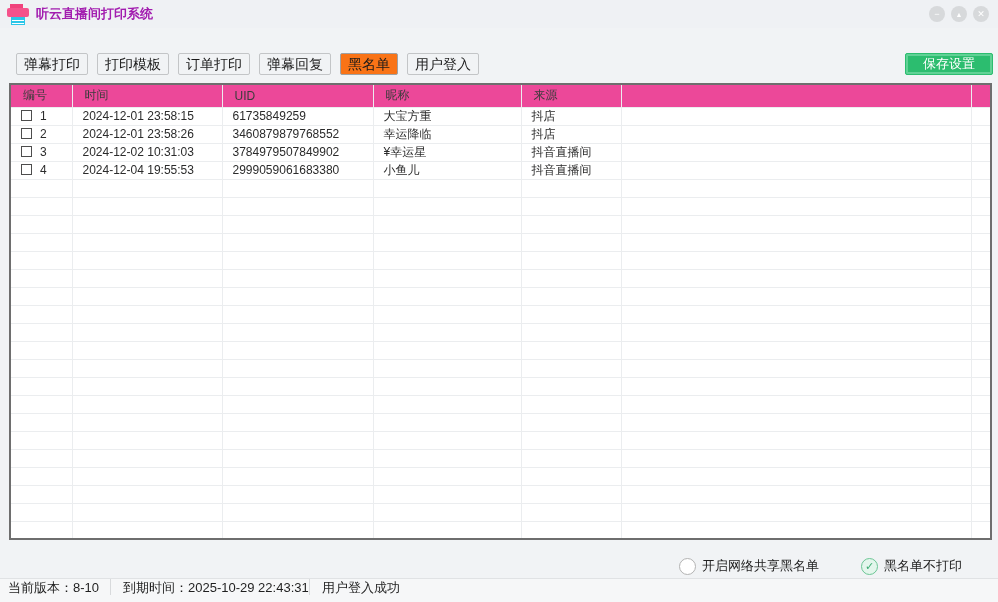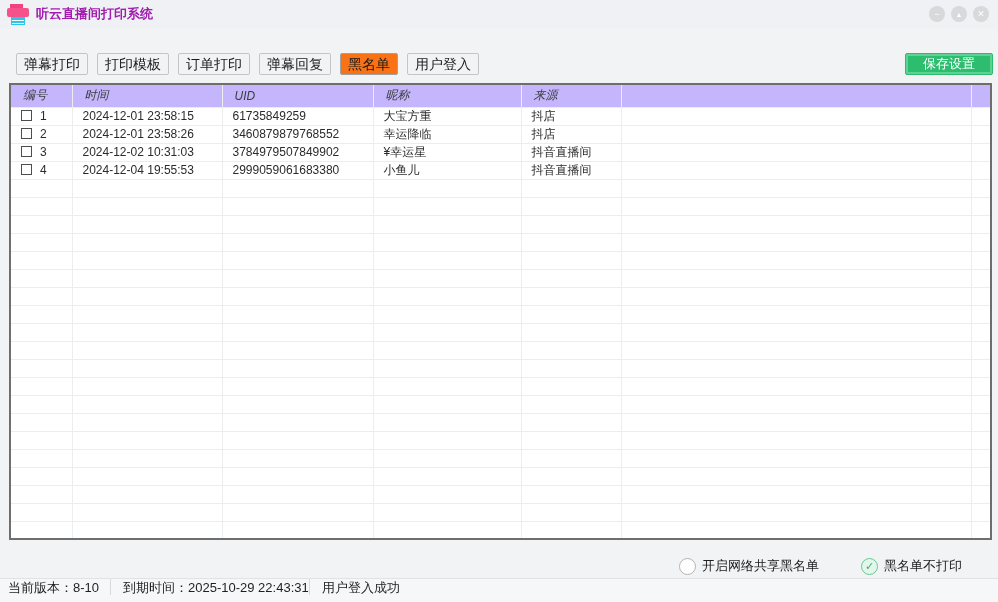--- a/index.html
+++ b/index.html
@@ -32,21 +32,21 @@
       background:transparent; border:1px solid #c3c5c7; border-radius:2px; cursor:default; }
   .tab.active { background:#f97316; border-color:#9fa1a3; }
   .save-btn { position:absolute; right:5px; top:4px; width:88px; height:22px; background:#2cbd6f; color:#fff;
       border:1px solid #2cbd6f; border-radius:2px; font-size:13px; font-family:inherit;
       box-shadow: inset 0 0 0 2px rgba(140,225,180,0.55); cursor:default; }
 
   
   .content { flex:1 1 auto; padding:4px 0 0 9px; }
   table { border-collapse:collapse; table-layout:fixed; width:981px; background:#fff; border:2px solid #6e6e6e; }
   th { height:23px; font-size:12px; font-weight:normal; color:#3c3c3c; text-align:left;
-      padding:0 0 0 12px; background:#c4b5fd; border:1px solid #ebedef; white-space:nowrap; overflow:hidden;font-style:italic; }
+      padding:0 0 0 12px; background:#ec4899; border:1px solid #ebedef; white-space:nowrap; overflow:hidden; }
   td { height:18px; font-size:12px; color:#2b2b2b; padding:0 0 0 10px; border:1px solid #ebedef;
       white-space:nowrap; overflow:hidden; }
   .cb { display:inline-block; width:11px; height:11px; border:1px solid #4d4d4d; background:#fff;
       margin-right:8px; vertical-align:-1px; }
 
   .options-row { display:flex; justify-content:flex-end; align-items:center; gap:42px;
       padding:17px 36px 0 0; font-size:13px; color:#222; }
   .opt { display:flex; align-items:center; gap:6px; }
   .radio { display:inline-block; width:17px; height:17px; border-radius:50%; border:1px solid #b3b3b3; background:#fff; }
   .check-circle { display:inline-flex; width:17px; height:17px; border-radius:50%; border:1px solid #6cc695;

